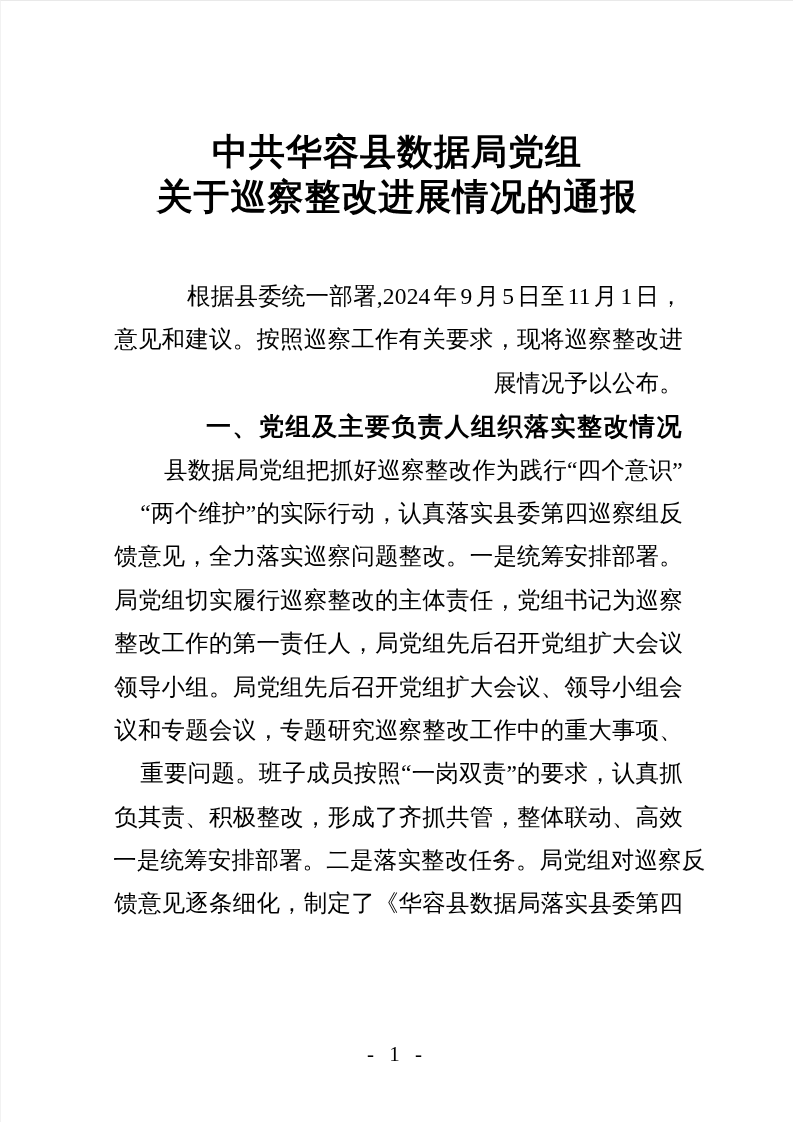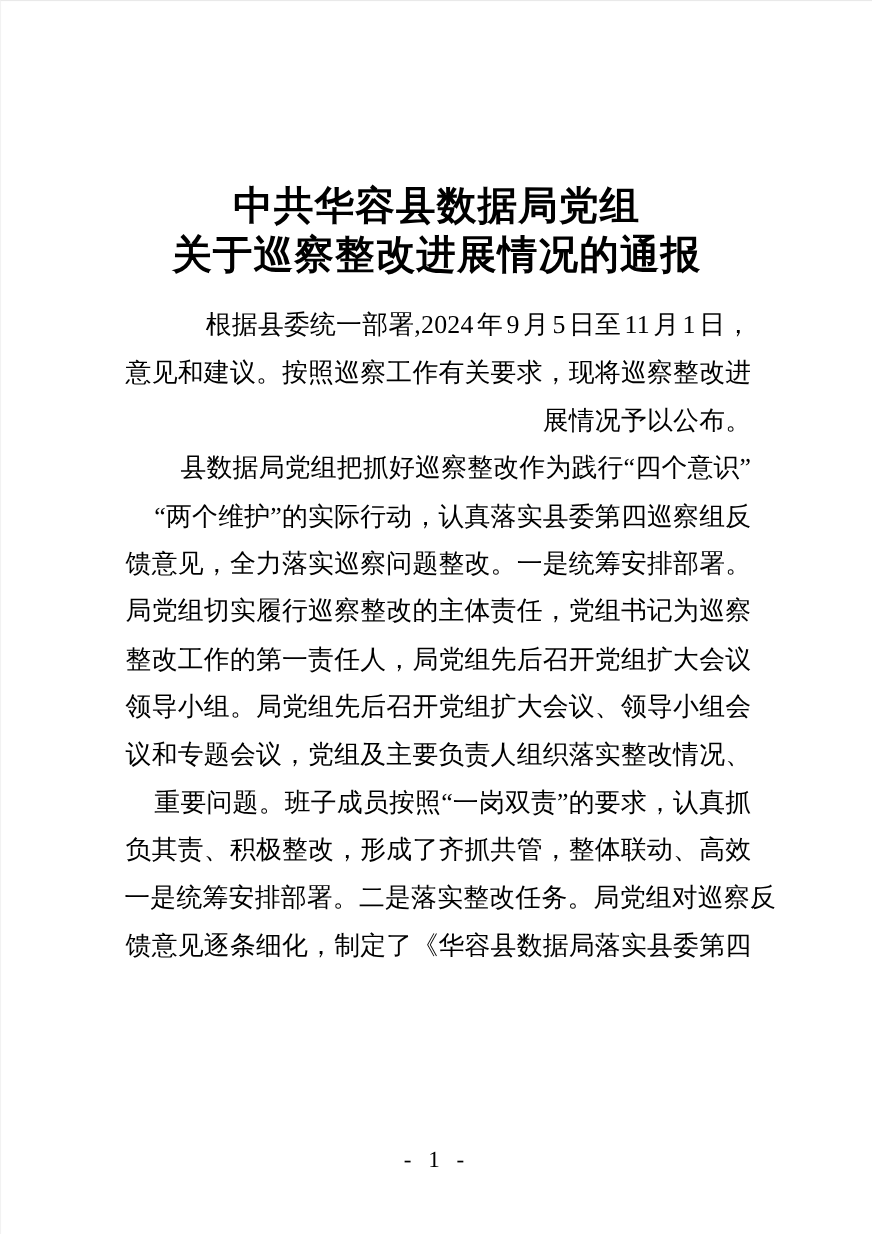--- a/index.html
+++ b/index.html
@@ -23,21 +23,20 @@
     position: absolute;
     top: 129px;
     left: 0;
     right: 0;
     text-align: center;
     font-size: 36px;
     line-height: 45px;
     font-weight: 700;
     letter-spacing: 1px;
     font-family: "Liberation Serif", "DejaVu Serif", serif;
-    margin-top: 35px;
   }
   .doc-body {
     position: absolute;
     top: 274px;
     left: 112px;
     width: 570px;
   }
   .line {
     height: 43.4px;
     line-height: 43.4px;
@@ -77,28 +76,29 @@
     <div>中共华容县数据局党组</div>
     <div>关于巡察整改进展情况的通报</div>
   </div>
 
   <div class="doc-body">
 
     <div class="line indent">根据县委统一部署,2024 年 9 月 5 日至 11 月 1 日，</div>
     <div class="line">意见和建议。按照巡察工作有关要求，现将巡察整改进</div>
     <div class="line">展情况予以公布。</div>
 
+    <div class="line indent section-heading">一、党组及主要负责人组织落实整改情况</div>
 
     <div class="line indent">县数据局党组把抓好巡察整改作为践行“四个意识”</div>
     <div class="line">“两个维护”的实际行动，认真落实县委第四巡察组反</div>
     <div class="line">馈意见，全力落实巡察问题整改。一是统筹安排部署。</div>
     <div class="line">局党组切实履行巡察整改的主体责任，党组书记为巡察</div>
     <div class="line">整改工作的第一责任人，局党组先后召开党组扩大会议</div>
     <div class="line">领导小组。局党组先后召开党组扩大会议、领导小组会</div>
-    <div class="line">议和专题会议，党组及主要负责人组织落实整改情况、</div>
+    <div class="line">议和专题会议，专题研究巡察整改工作中的重大事项、</div>
     <div class="line">重要问题。班子成员按照“一岗双责”的要求，认真抓</div>
     <div class="line">负其责、积极整改，形成了齐抓共管，整体联动、高效</div>
     <div class="line">一是统筹安排部署。二是落实整改任务。局党组对巡察反</div>
     <div class="line">馈意见逐条细化，制定了《华容县数据局落实县委第四</div>
 
   </div>
 
   <div class="doc-footer">- 1 -</div>
 
 </div>

